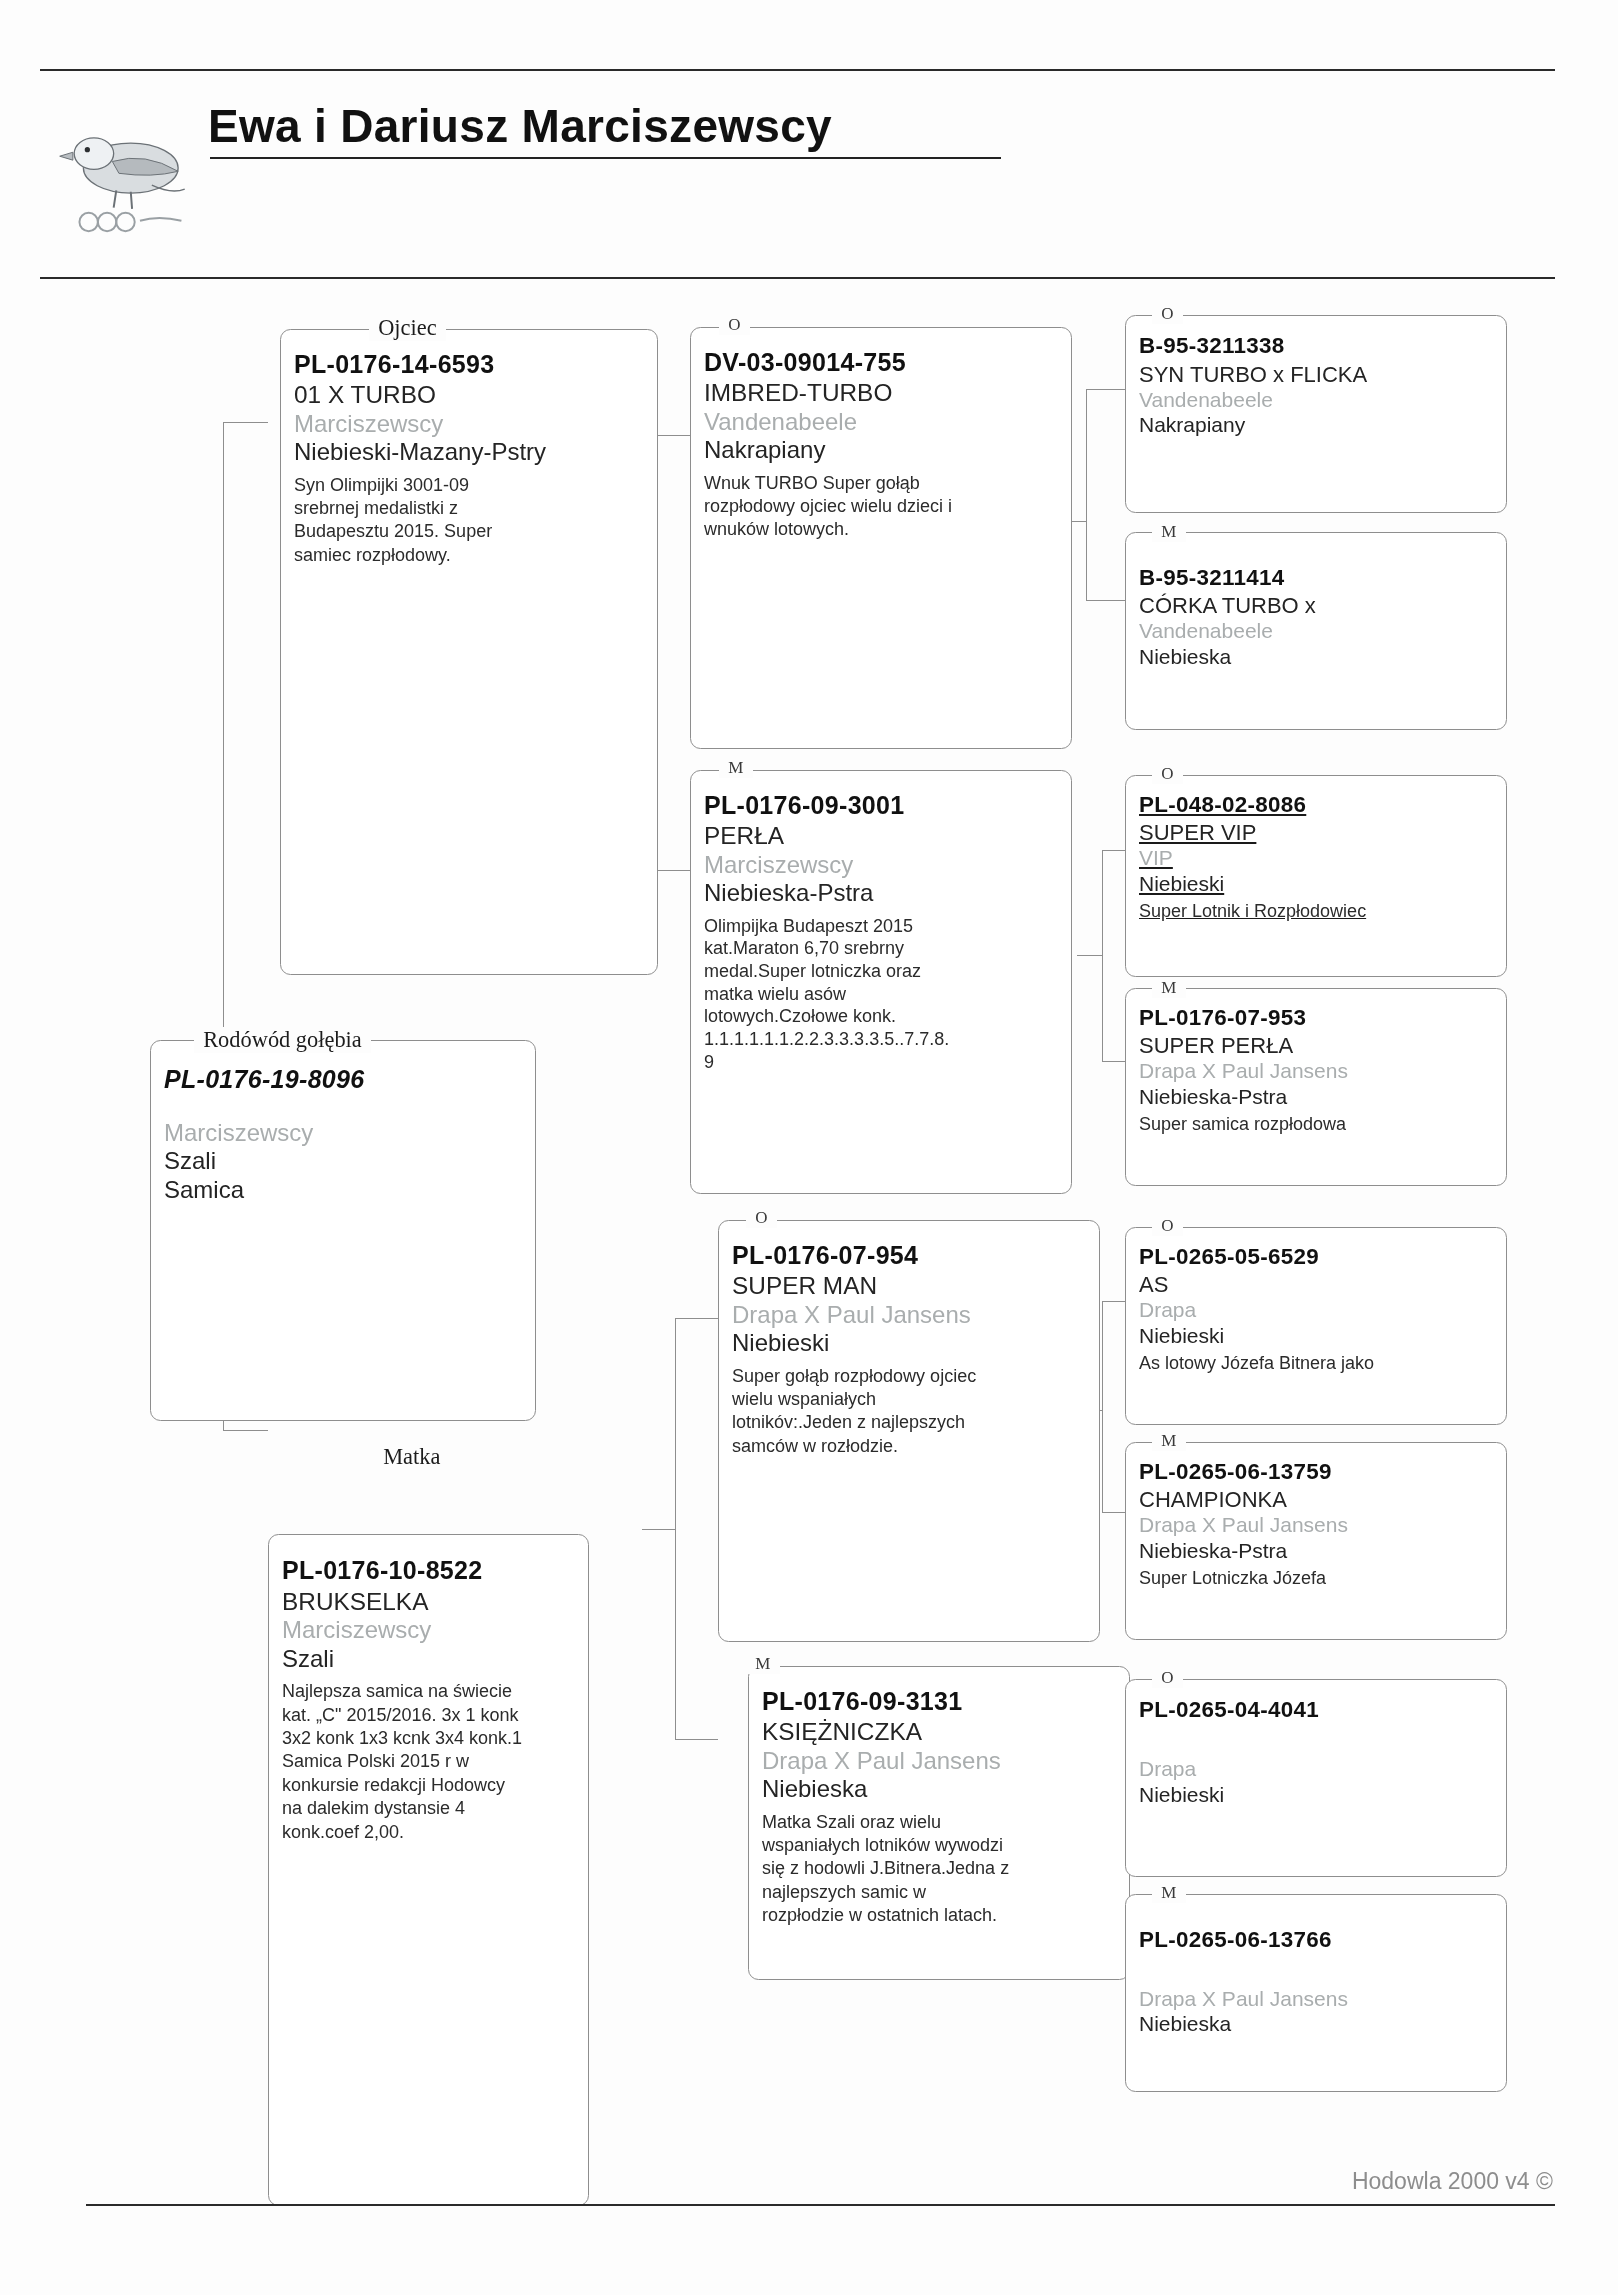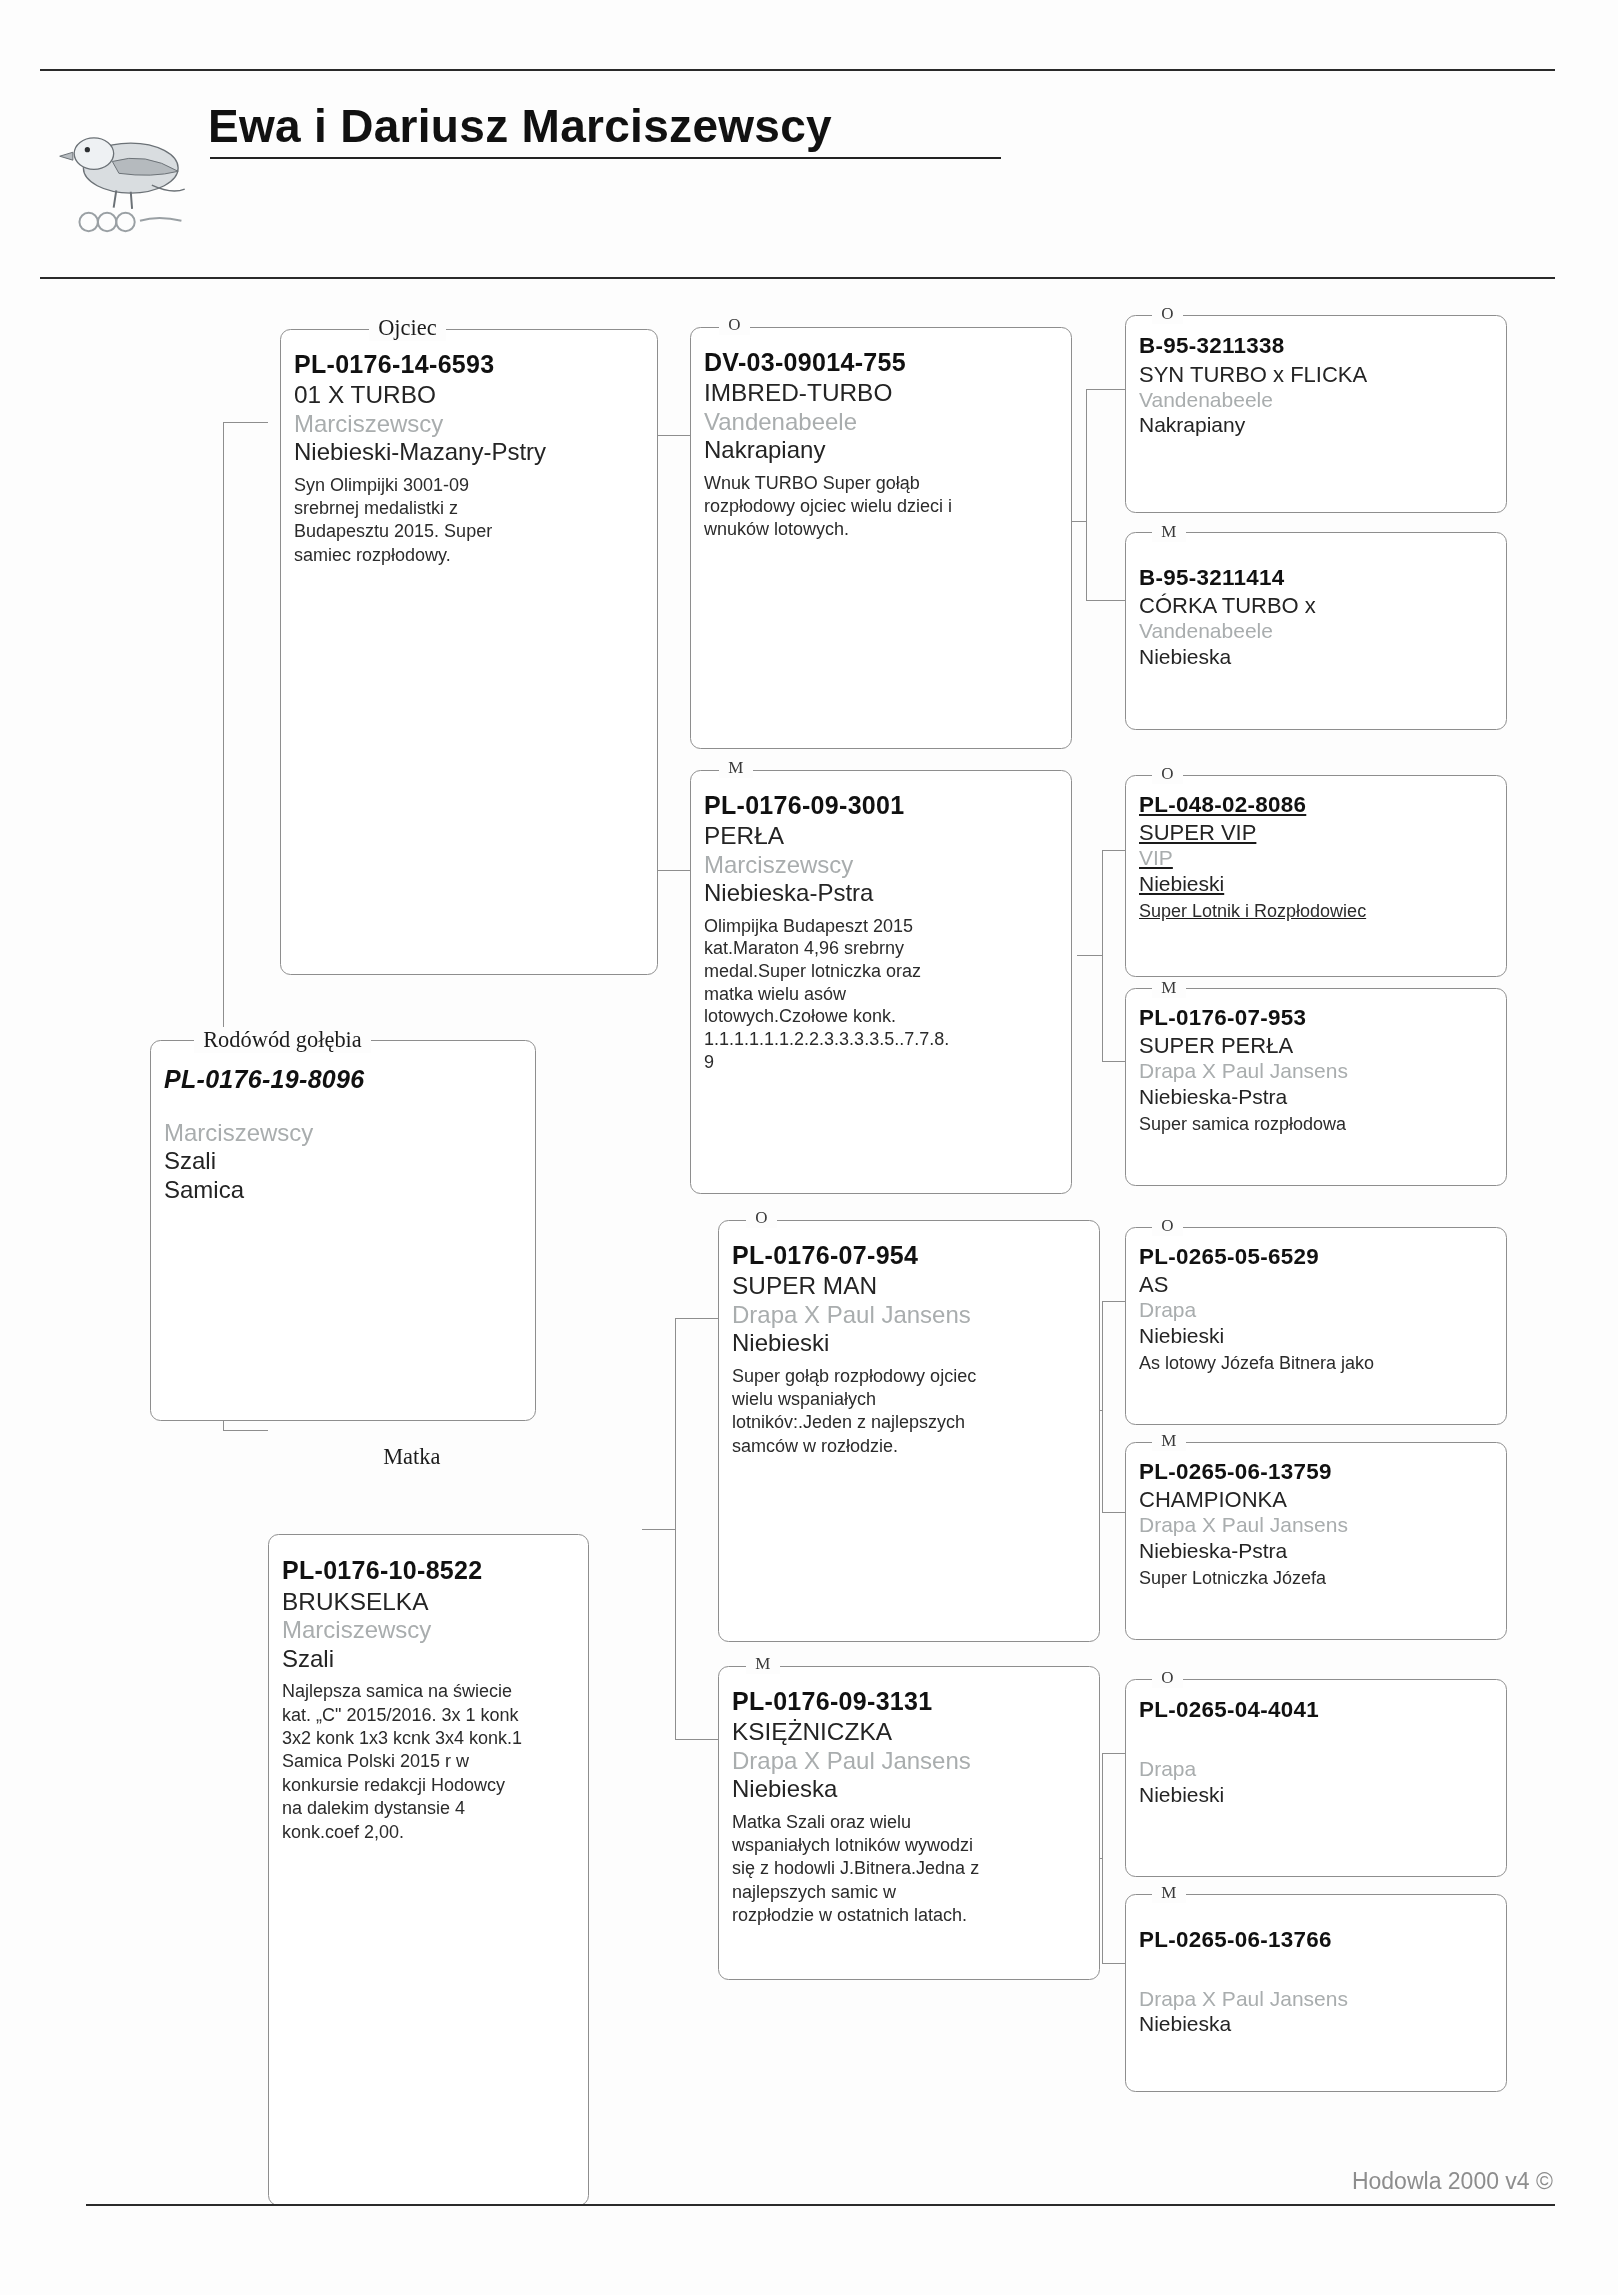--- a/index.html
+++ b/index.html
@@ -256,42 +256,42 @@
 wnuków lotowych.</div>
   </div>
   <div class="box-cap small" style="left:719px; top:315px;">O</div>
 
   <div class="box" style="left:690px; top:770px; width:382px; height:424px;">
     <div class="ring" style="margin-top:13px;">PL-0176-09-3001</div>
     <div class="name">PERŁA</div>
     <div class="faded">Marciszewscy</div>
     <div class="colour">Niebieska-Pstra</div>
     <div class="desc tight">Olimpijka Budapeszt 2015
-kat.Maraton 4,96 srebrny
+kat.Maraton 6,70 srebrny
 medal.Super lotniczka oraz
 matka wielu asów
 lotowych.Czołowe konk.
 1.1.1.1.1.1.2.2.3.3.3.3.5..7.7.8.
 9</div>
   </div>
   <div class="box-cap small" style="left:719px; top:758px;">M</div>
 
   <div class="box" style="left:718px; top:1220px; width:382px; height:422px;">
     <div class="ring" style="margin-top:13px;">PL-0176-07-954</div>
     <div class="name">SUPER MAN</div>
     <div class="faded">Drapa X Paul Jansens</div>
     <div class="colour">Niebieski</div>
     <div class="desc">Super gołąb rozpłodowy ojciec
 wielu wspaniałych
 lotnikóv:.Jeden z najlepszych
 samców w rozłodzie.</div>
   </div>
   <div class="box-cap small" style="left:746px; top:1208px;">O</div>
 
-  <div class="box" style="left:718px; top:1666px; width:382px; height:314px;">
+  <div class="box" style="left:748px; top:1666px; width:382px; height:314px;">
     <div class="ring" style="margin-top:13px;">PL-0176-09-3131</div>
     <div class="name">KSIĘŻNICZKA</div>
     <div class="faded">Drapa X Paul Jansens</div>
     <div class="colour">Niebieska</div>
     <div class="desc">Matka Szali oraz wielu
 wspaniałych lotników wywodzi
 się z hodowli J.Bitnera.Jedna z
 najlepszych samic w
 rozpłodzie w ostatnich latach.</div>
   </div>

